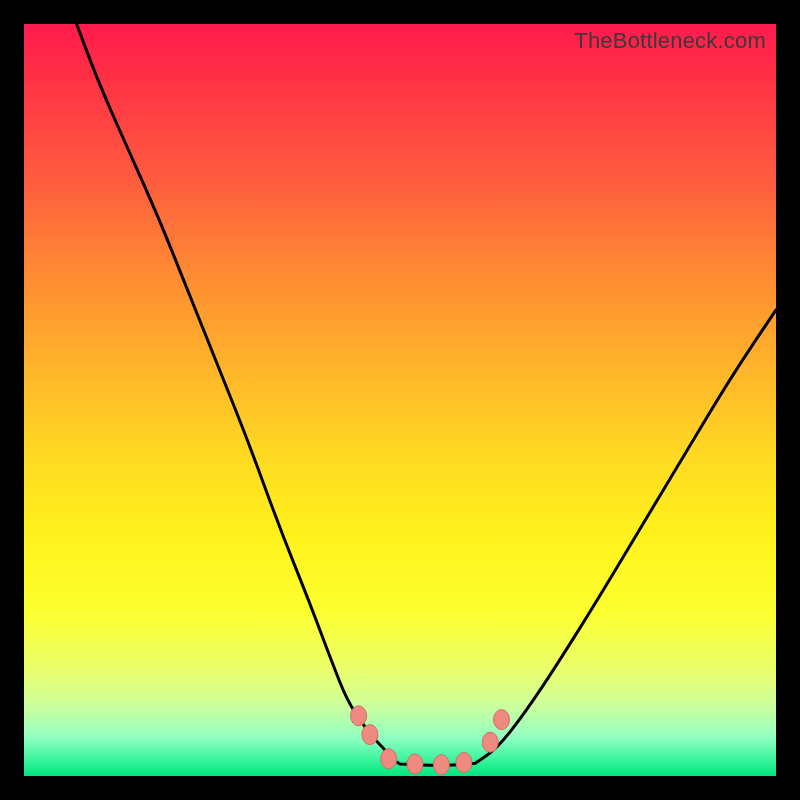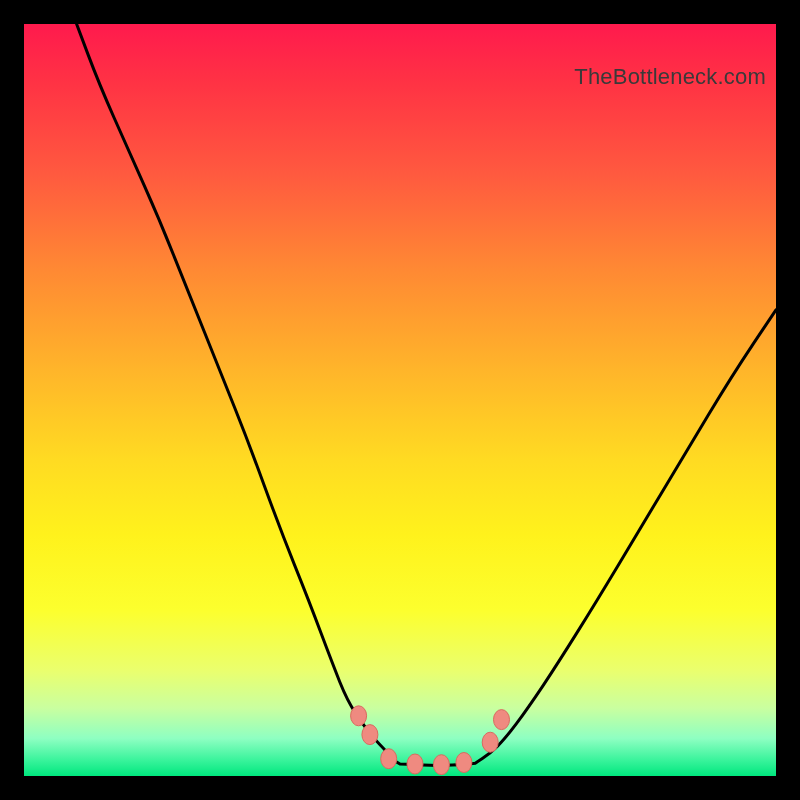--- a/index.html
+++ b/index.html
@@ -44,21 +44,20 @@
   }
   .watermark {
     position: absolute;
     top: 4px;
     right: 10px;
     color: #3a3a3a;
     font-size: 22px;
     font-weight: 500;
     letter-spacing: 0.2px;
     user-select: none;
-    margin-top: 36px;
   }
   svg.curve {
     position: absolute;
     left: 0;
     top: 0;
     width: 752px;
     height: 752px;
     overflow: visible;
   }
 </style>

